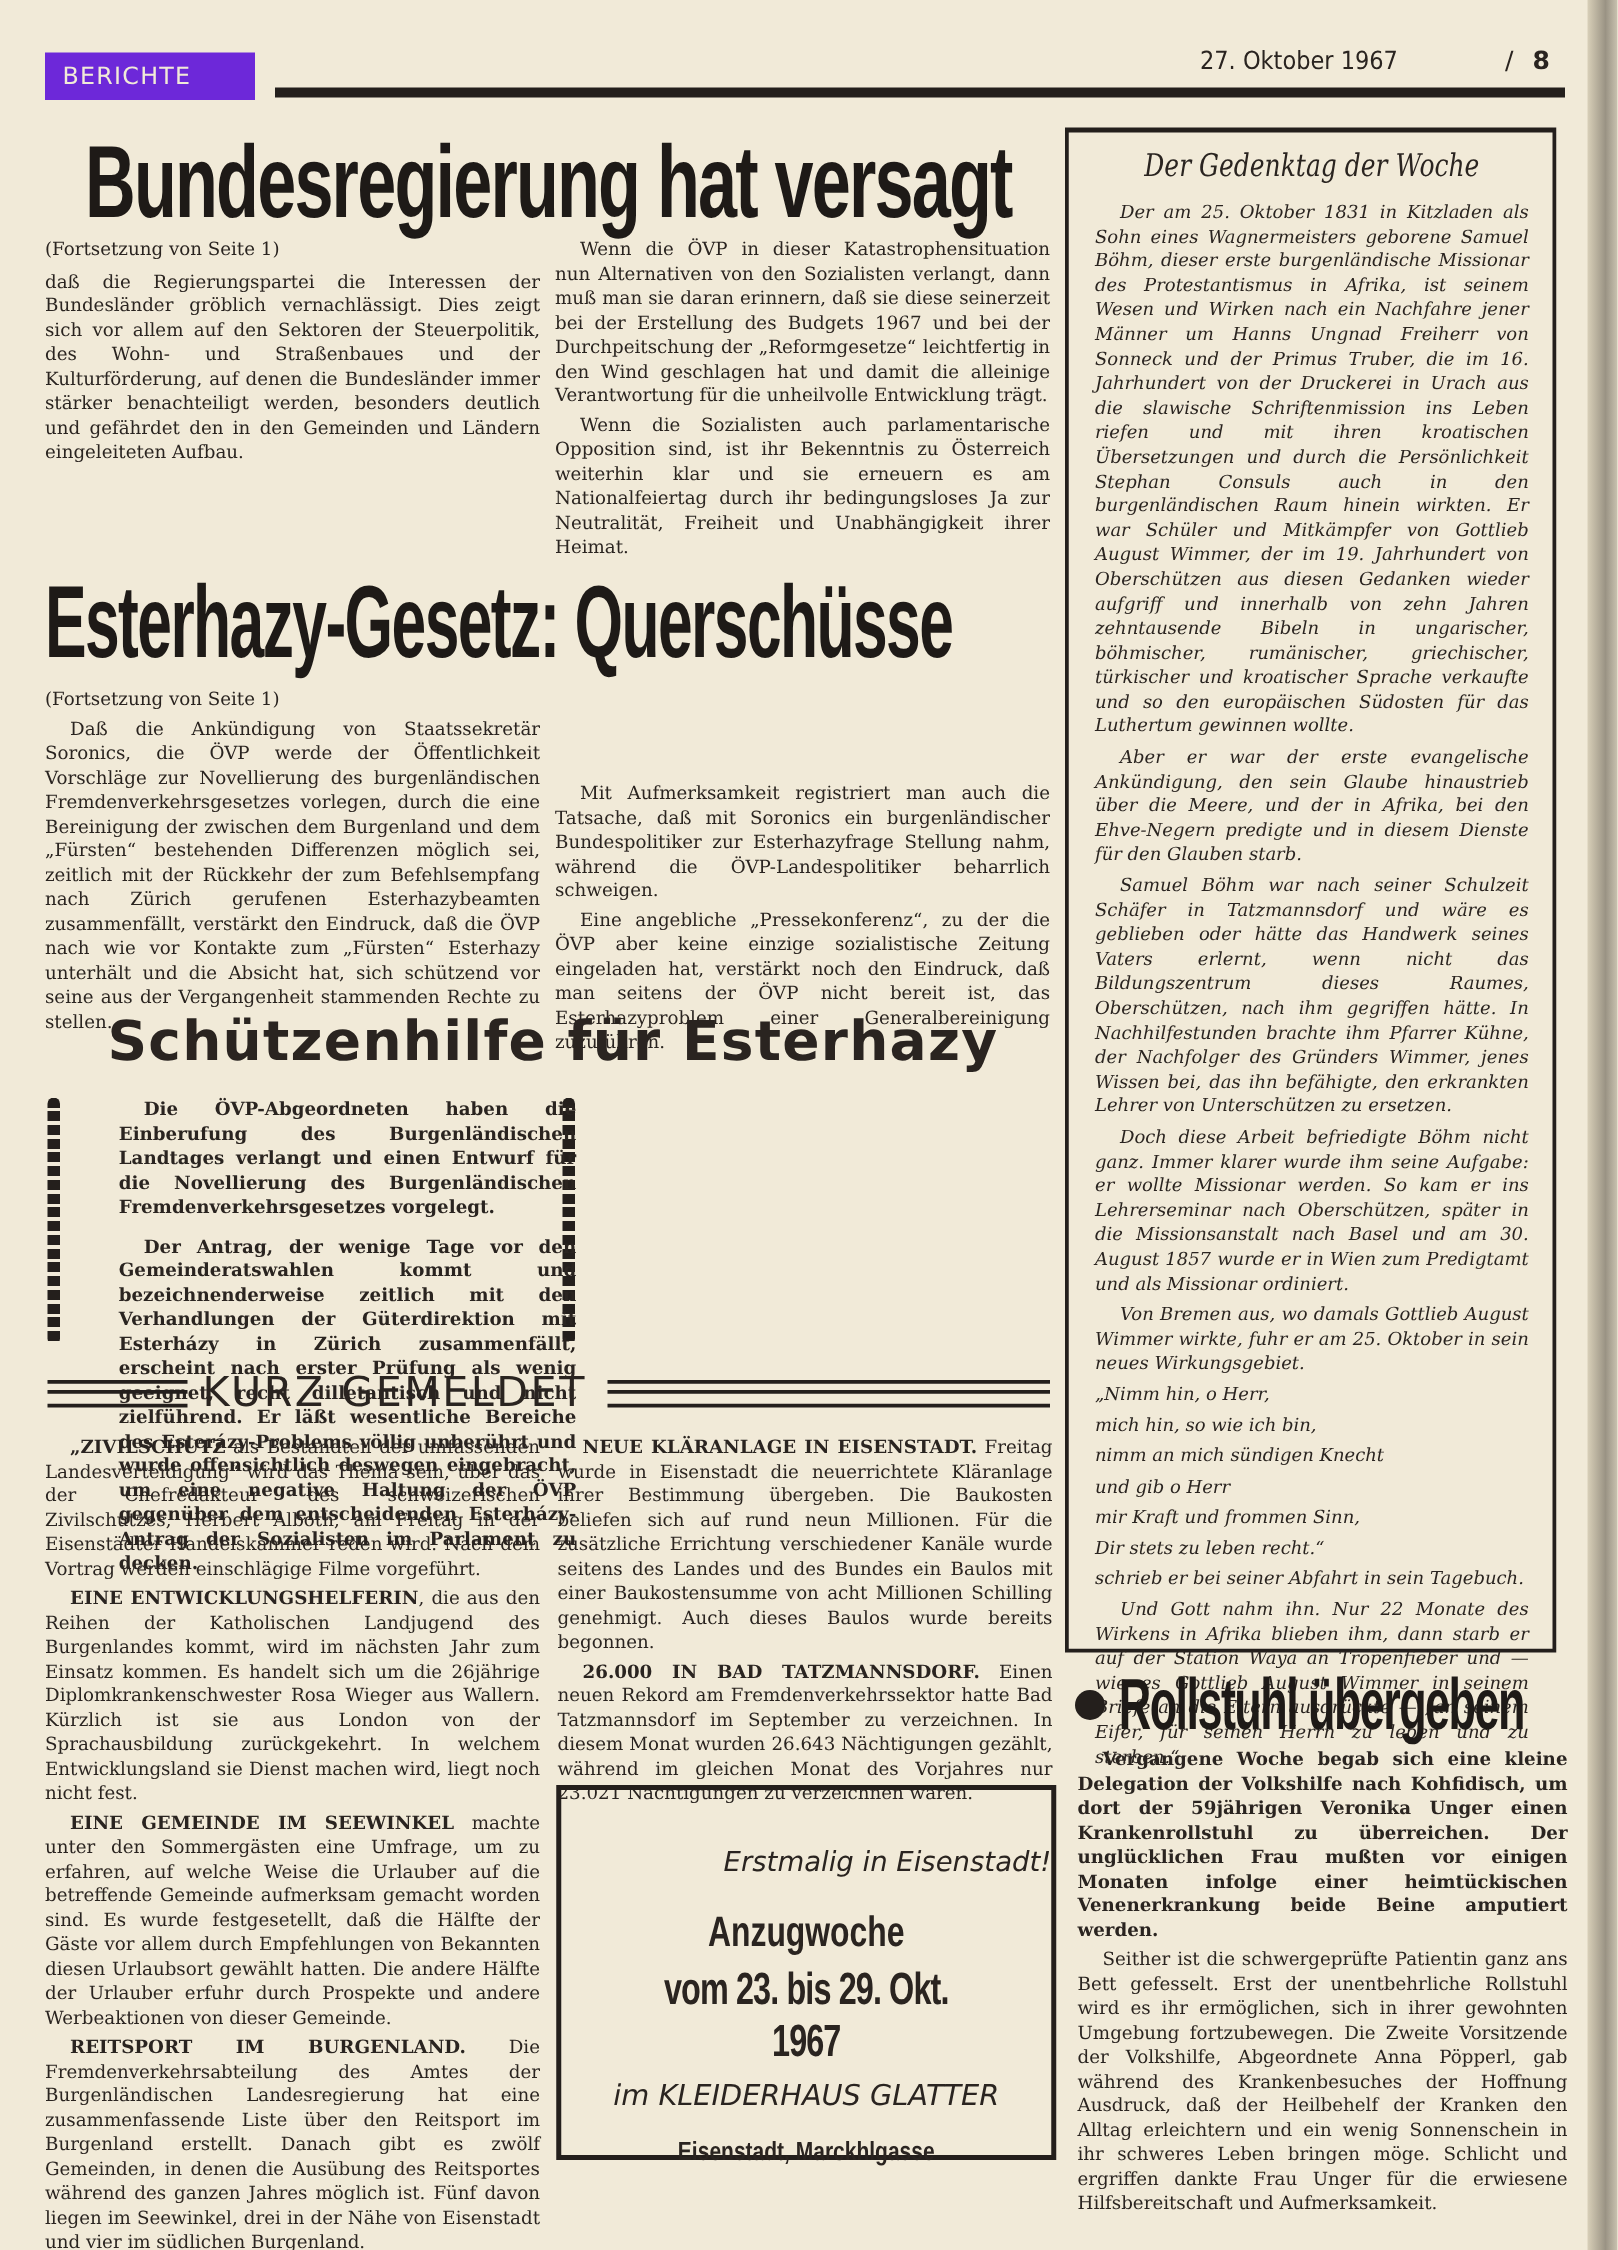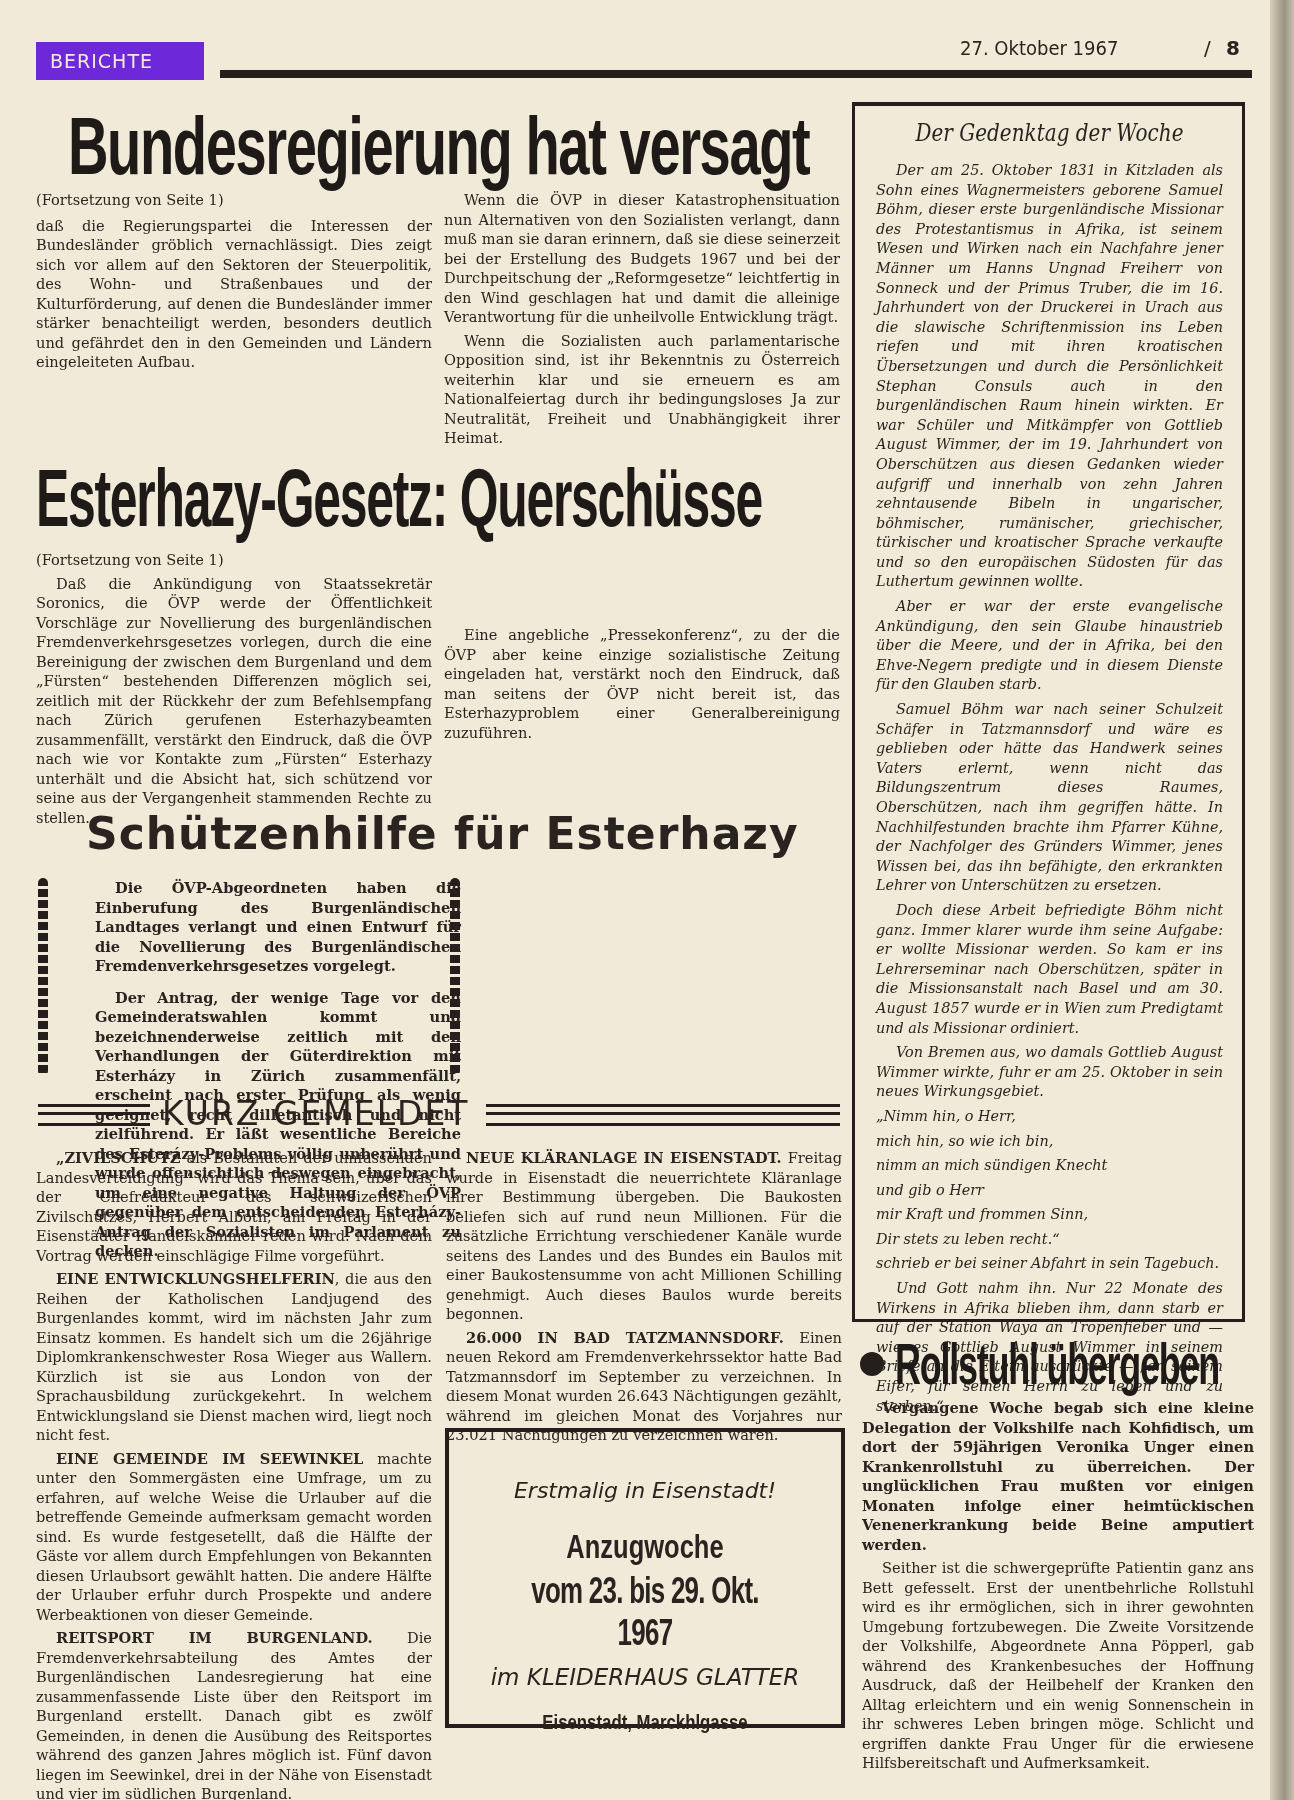--- a/index.html
+++ b/index.html
@@ -49,21 +49,21 @@
   .box-text p { margin:0; text-indent:20px; }
 
   .kurz-lines { position:absolute; height:22px; border-top:3px solid #241f1c; border-bottom:3px solid #241f1c; box-sizing:border-box; }
   .kurz-lines::after { content:""; position:absolute; left:0; right:0; top:5px; height:3px; background:#241f1c; }
   .kurz-title { position:absolute; left:162px; top:1094px; font-family:"DejaVu Sans", sans-serif; font-size:33px; letter-spacing:2px; }
 
   .ad {
     position:absolute; left:445px; top:1428px; width:400px; height:300px;
     border:4px solid #241f1c; box-sizing:border-box; text-align:center;
   }
-  .ad .l1 { margin-top:46px; font-family:"DejaVu Sans", sans-serif; font-style:italic; font-size:22px; }
+  .ad .l1 { margin-top:46px; font-family:"DejaVu Sans", sans-serif; font-style:italic; font-size:22px;text-align:right; }
   .ad .l2 { margin-top:24px; font-family:"Liberation Sans", sans-serif; font-weight:bold; font-size:34px; transform:scaleX(0.75); }
   .ad .l3 { margin-top:4px; font-family:"Liberation Sans", sans-serif; font-weight:bold; font-size:36px; transform:scaleX(0.72); letter-spacing:-1px; }
   .ad .l4 { margin-top:10px; font-family:"DejaVu Sans", sans-serif; font-style:italic; font-size:23px; }
   .ad .l5 { margin-top:20px; font-family:"Liberation Sans", sans-serif; font-weight:bold; font-size:21px; transform:scaleX(0.8); }
 
   .bullet { display:inline-block; width:24px; height:24px; background:#241f1c; border-radius:50%; vertical-align:middle; margin-right:6px; }
 </style>
 </head>
 <body>
 
@@ -85,20 +85,21 @@
     <p>Wenn die ÖVP in dieser Katastrophensituation nun Alternativen von den Sozialisten verlangt, dann muß man sie daran erinnern, daß sie diese seinerzeit bei der Erstellung des Budgets 1967 und bei der Durchpeitschung der „Reformgesetze“ leichtfertig in den Wind geschlagen hat und damit die alleinige Verantwortung für die unheilvolle Entwicklung trägt.</p>
     <p>Wenn die Sozialisten auch parlamentarische Opposition sind, ist ihr Bekenntnis zu Österreich weiterhin klar und sie erneuern es am Nationalfeiertag durch ihr bedingungsloses Ja zur Neutralität, Freiheit und Unabhängigkeit ihrer Heimat.</p>
   </div>
 
   <div class="headline" style="left:36px; top:450px; font-size:78px; transform:scaleX(0.64) scaleY(1.05);">Esterhazy-Gesetz: Querschüsse</div>
   <div class="col" style="left:36px; top:550px; width:396px;">
     <p class="noindent">(Fortsetzung von Seite 1)</p>
     <p>Daß die Ankündigung von Staatssekretär Soronics, die ÖVP werde der Öffentlichkeit Vorschläge zur Novellierung des burgenländischen Fremdenverkehrsgesetzes vorlegen, durch die eine Bereinigung der zwischen dem Burgenland und dem „Fürsten“ bestehenden Differenzen möglich sei, zeitlich mit der Rückkehr der zum Befehlsempfang nach Zürich gerufenen Esterhazybeamten zusammenfällt, verstärkt den Eindruck, daß die ÖVP nach wie vor Kontakte zum „Fürsten“ Esterhazy unterhält und die Absicht hat, sich schützend vor seine aus der Vergangenheit stammenden Rechte zu stellen.</p>
   </div>
   <div class="col" style="left:444px; top:625px; width:396px;">
+    <p>Mit Aufmerksamkeit registriert man auch die Tatsache, daß mit Soronics ein burgenländischer Bundespolitiker zur Esterhazyfrage Stellung nahm, während die ÖVP-Landespolitiker beharrlich schweigen.</p>
     <p>Eine angebliche „Pressekonferenz“, zu der die ÖVP aber keine einzige sozialistische Zeitung eingeladen hat, verstärkt noch den Eindruck, daß man seitens der ÖVP nicht bereit ist, das Esterhazyproblem einer Generalbereinigung zuzuführen.</p>
   </div>
 
   <div class="schuetz-title">Schützenhilfe für Esterhazy</div>
   <div class="dotbar" style="left:38px; top:878px; height:198px;"></div>
   <div class="dotbar" style="left:450px; top:878px; height:198px;"></div>
   <div class="box-text" style="left:68px; top:878px; width:366px;">
     <p>Die ÖVP-Abgeordneten haben die Einberufung des Burgenländischen Landtages verlangt und einen Entwurf für die Novellierung des Burgenländischen Fremdenverkehrsgesetzes vorgelegt.</p>
     <p style="margin-top:12px;">Der Antrag, der wenige Tage vor den Gemeinderatswahlen kommt und bezeichnenderweise zeitlich mit den Verhandlungen der Güterdirektion mit Esterházy in Zürich zusammenfällt, erscheint nach erster Prüfung als wenig geeignet, recht dilletantisch und nicht zielführend. Er läßt wesentliche Bereiche des Esterázy-Problems völlig unberührt und wurde offensichtlich deswegen eingebracht, um eine negative Haltung der ÖVP gegenüber dem entscheidenden Esterházy-Antrag der Sozialisten im Parlament zu decken.</p>
   </div>

